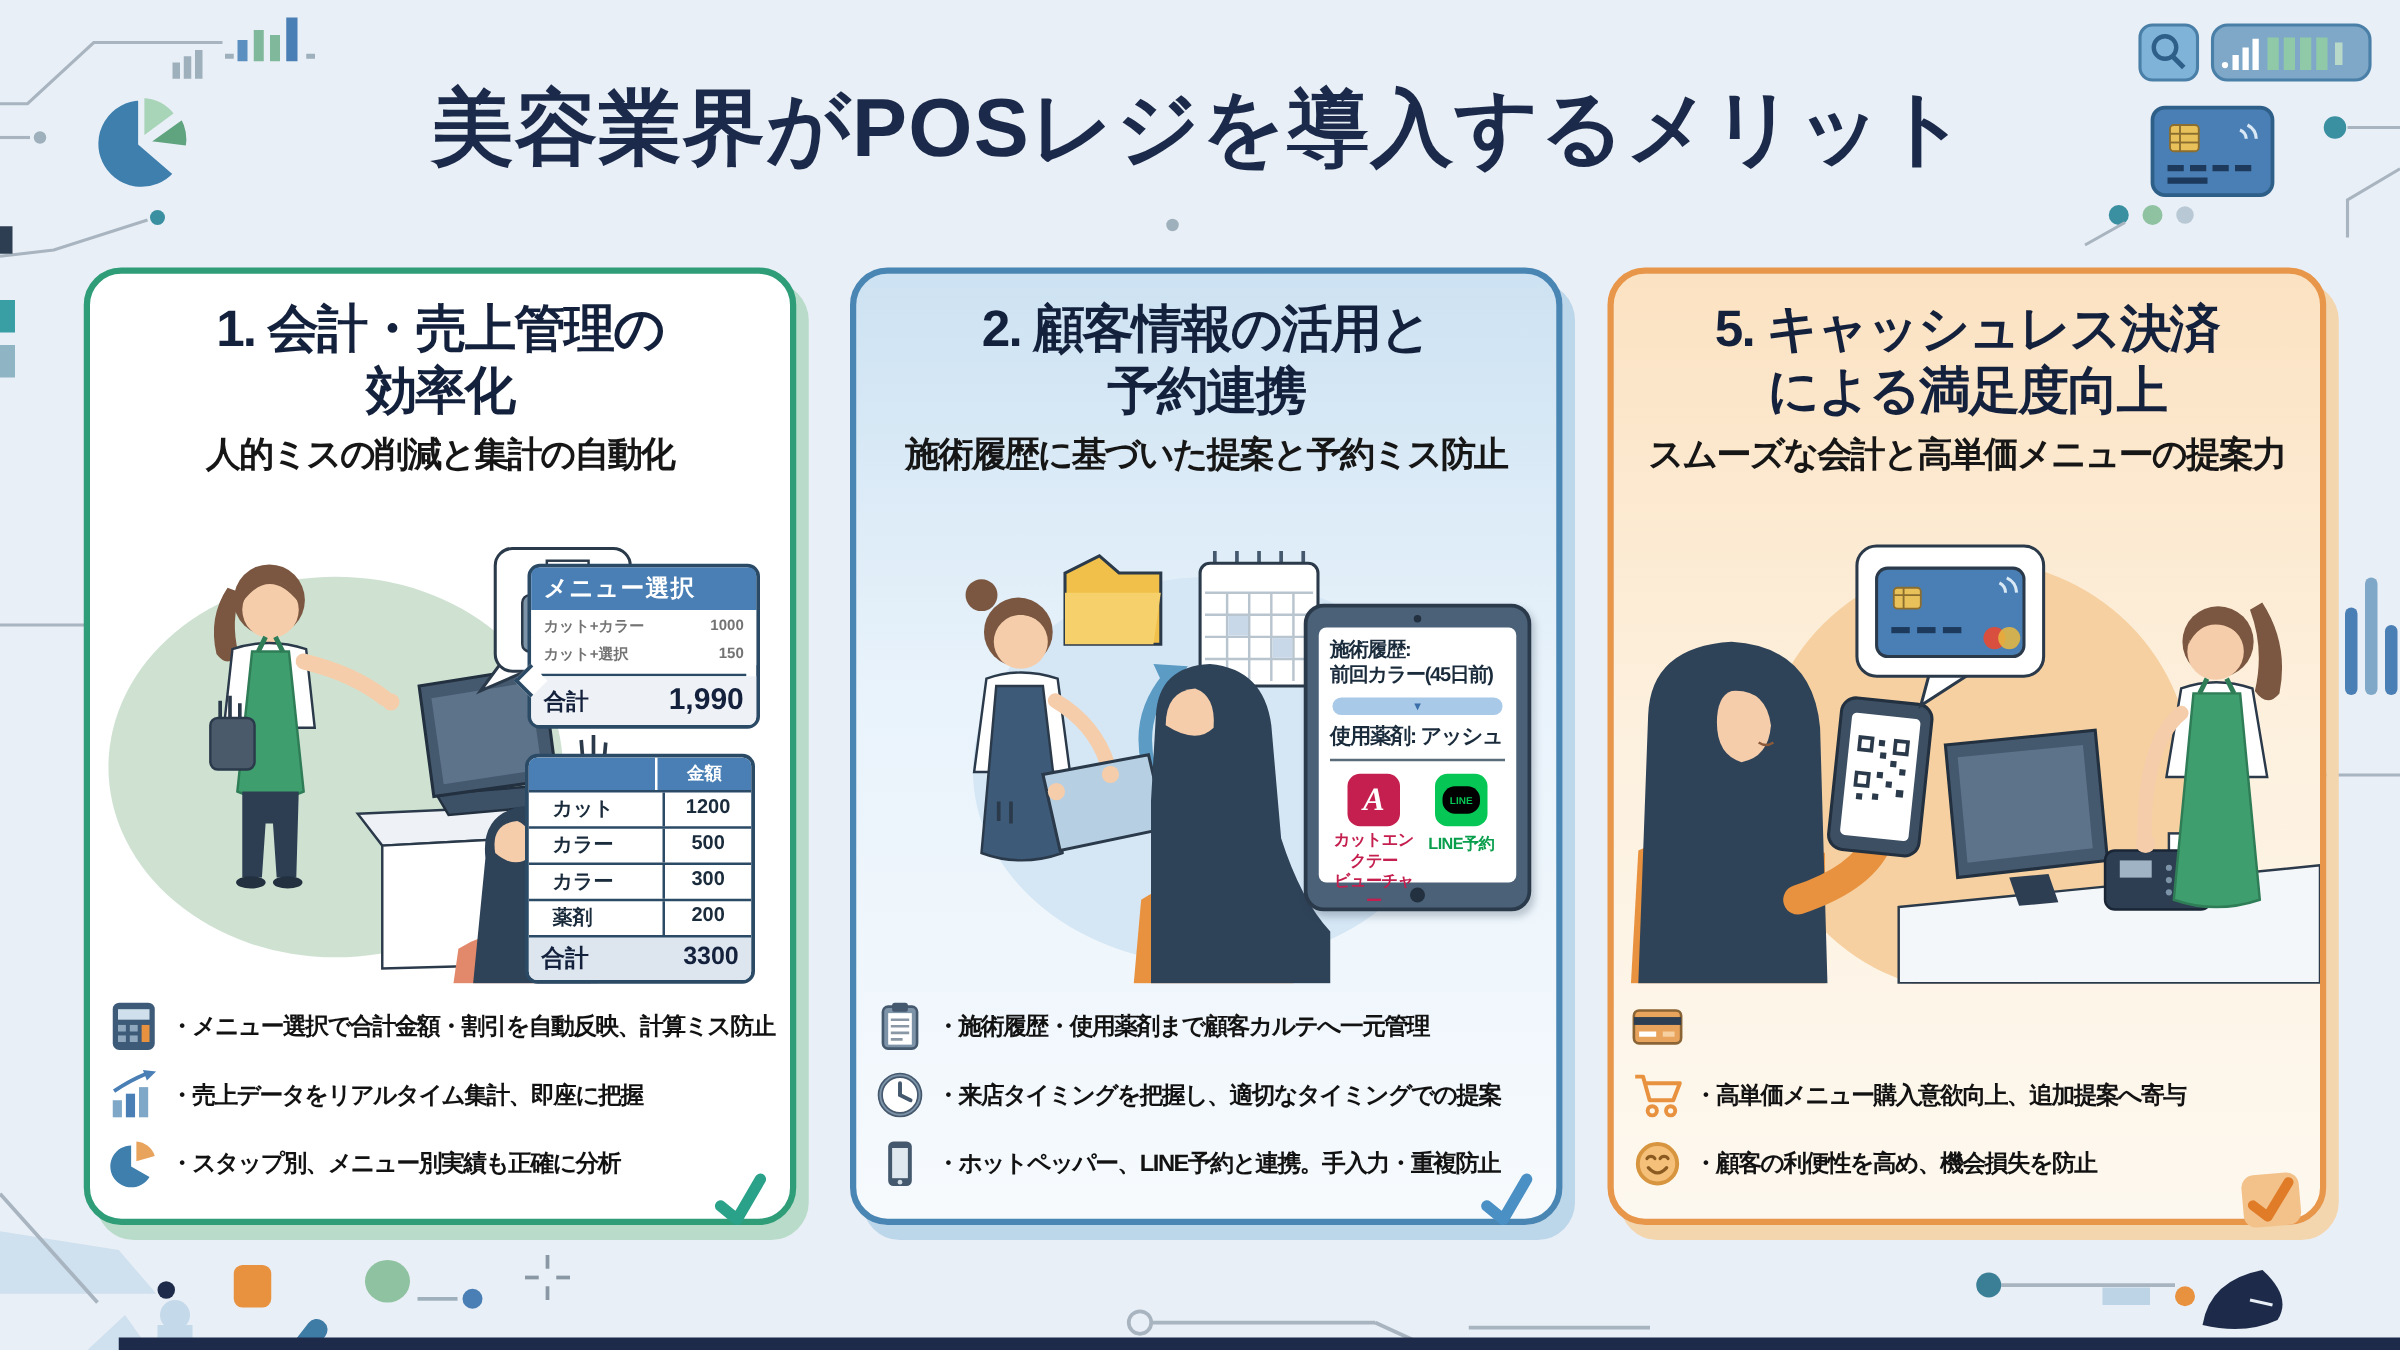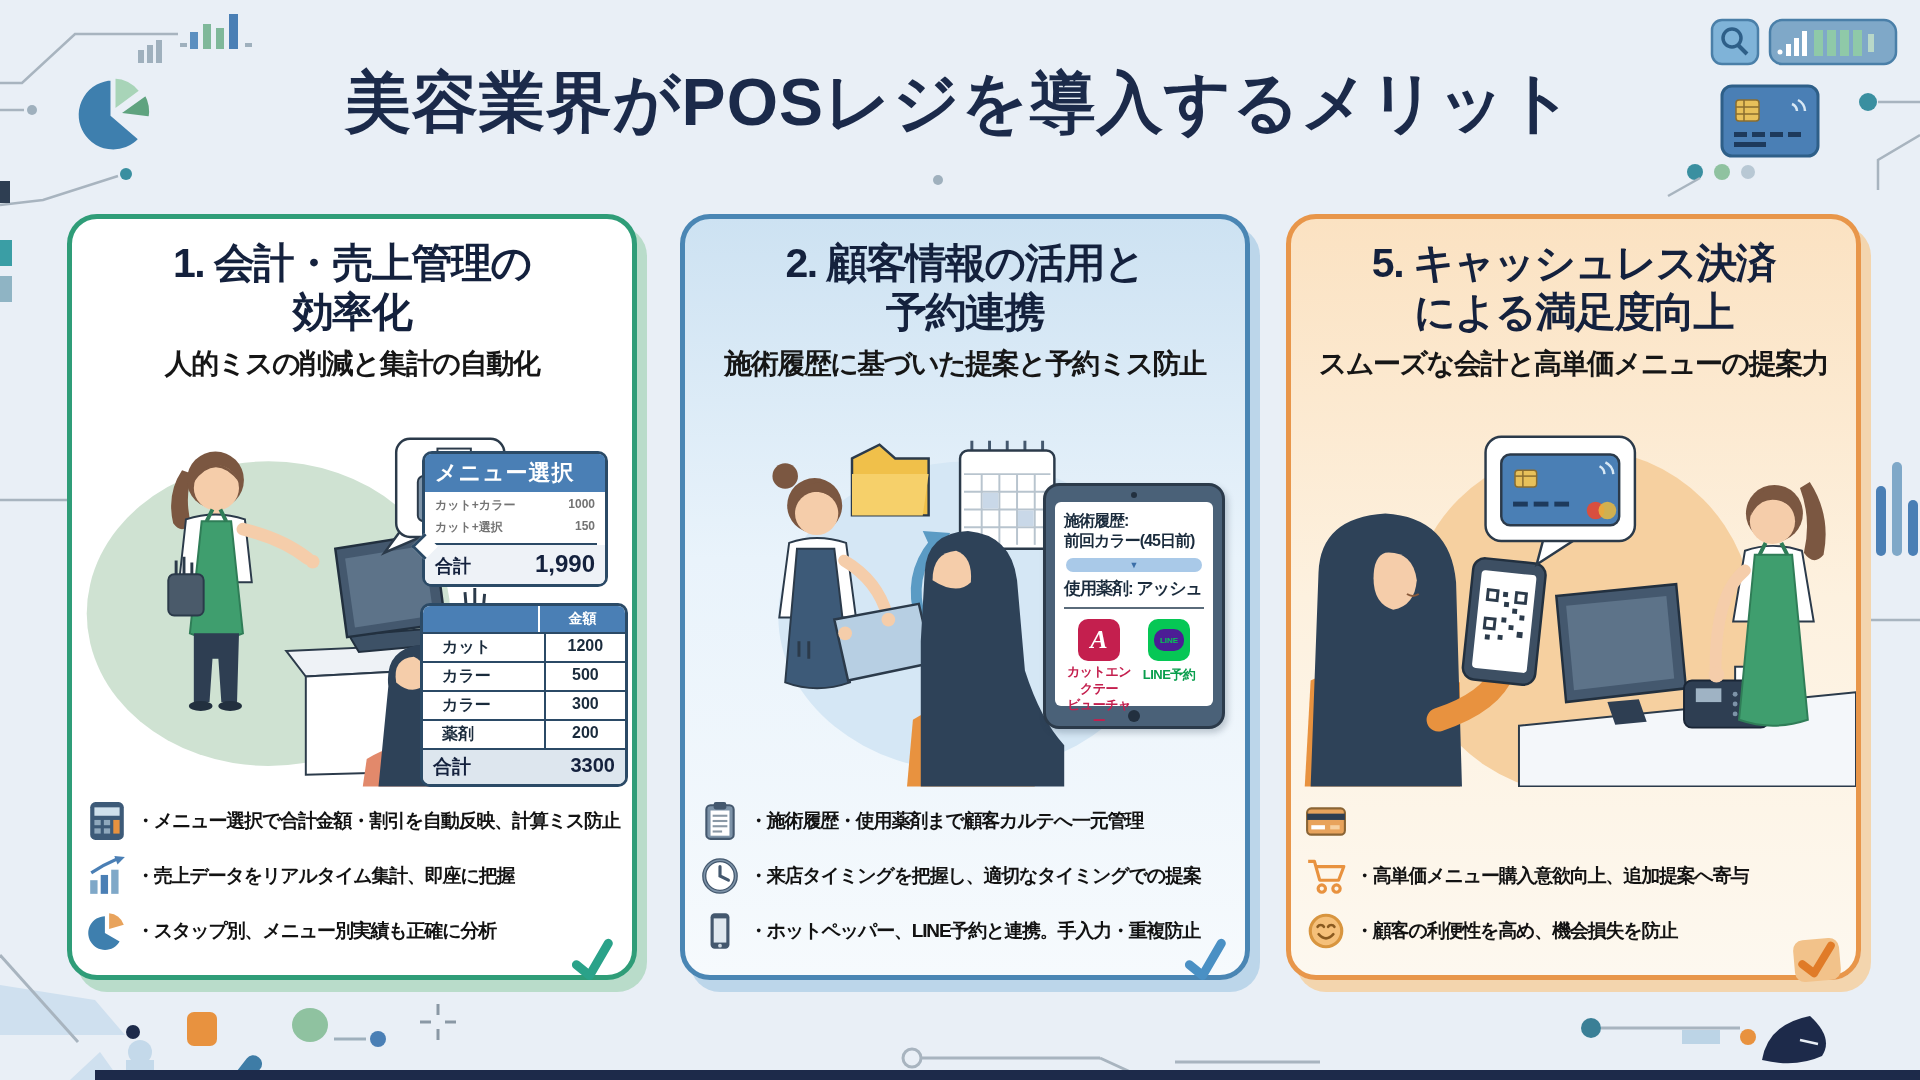--- a/index.html
+++ b/index.html
@@ -31,32 +31,32 @@
 
   .ill{position:absolute;left:0;top:206px;width:100%;height:368px;}
   .ill svg.scene{position:absolute;inset:0;}
 
   
   .menu-popup{position:absolute;left:350px;top:26px;width:186px;background:#fff;
       border:3px solid #2b4a66;border-radius:10px;overflow:visible;z-index:5;}
   .menu-popup::before{content:'';position:absolute;left:-10px;top:64%;width:16px;height:16px;
       background:#fff;border-left:3px solid #2b4a66;border-bottom:3px solid #2b4a66;
       transform:rotate(45deg);}
-  .menu-popup-header{background:#4a7fb5;color:#fff;font-weight:bold;font-size:22px;
+  .menu-popup-header{background:#4a7fb5;color:#fff;font-weight:bold;font-size:19px;
       padding:4px 10px;border-radius:6px 6px 0 0;letter-spacing:1px;}
   .mp-row{display:flex;justify-content:space-between;padding:5px 10px 0 10px;
       font-weight:bold;font-size:12px;color:#737373;background:#fff;}
   .mp-div{border-top:2px solid #2b4a66;margin:7px 8px 0 8px;}
   .mp-total{display:flex;justify-content:space-between;align-items:baseline;padding:5px 10px 6px 10px;
       font-weight:bold;color:#14213d;background:#eef2f7;border-radius:0 0 6px 6px;}
   .mp-total .lbl{font-size:18px;}
   .mp-total .val{font-size:24px;}
 
   
-  .price-table{position:absolute;left:348px;top:178px;width:208px;border:3px solid #2b4a66;
+  .price-table{position:absolute;left:348px;top:178px;width:184px;border:3px solid #2b4a66;
       border-radius:10px;overflow:hidden;background:#fff;z-index:5;}
   .pt-head{display:flex;background:#4a7fb5;height:26px;}
   .pt-head .c1{flex:1.35;}
   .pt-head .c2{flex:1;border-left:2px solid #fff;color:#fff;font-weight:bold;font-size:14px;
       display:flex;align-items:center;justify-content:center;}
   .pt-row{display:flex;border-top:2px solid #2b4a66;}
   .pt-row .c1{flex:1.35;padding:3px 19px;font-weight:bold;font-size:16px;color:#1a2b3c;}
   .pt-row .c2{flex:1;border-left:2px solid #2b4a66;padding:3px 9px;text-align:center;
       font-weight:bold;font-size:16px;color:#1a2b3c;}
   .pt-total{display:flex;justify-content:space-between;border-top:2px solid #2b4a66;
@@ -77,21 +77,21 @@
       display:flex;align-items:center;justify-content:center;font-size:9px;color:#3a6ea8;}
   .tb-line3{font-size:17px;}
   .tb-hr{border:none;border-top:2px solid #5a6b7a;margin:8px 0 10px 0;}
   .tb-apps{display:flex;justify-content:space-around;align-items:flex-start;}
   .tb-app{text-align:center;width:70px;}
   .app-ic{width:42px;height:42px;border-radius:10px;margin:0 auto;display:flex;
       align-items:center;justify-content:center;}
   .app-hp{background:#c41f4e;color:#fff;font-size:26px;font-weight:bold;
       font-family:"Liberation Serif","DejaVu Serif",serif;font-style:italic;}
   .app-line{background:#06c755;position:relative;}
-  .line-bubble{width:30px;height:22px;background:#4c1d95;border-radius:10px;display:flex;
+  .line-bubble{width:30px;height:22px;background:#000000;border-radius:10px;display:flex;
       align-items:center;justify-content:center;font-size:8px;font-weight:bold;color:#06c755;}
   .app-lbl1{margin-top:3px;font-size:13px;font-weight:bold;color:#c41f4e;line-height:1.25;
       letter-spacing:-0.5px;}
   .app-lbl2{margin-top:5px;font-size:13px;font-weight:bold;color:#089e4c;letter-spacing:-0.5px;}
 
   
   .bullets{position:absolute;left:14px;right:8px;top:574px;}
   .bullet{display:flex;align-items:center;height:55px;gap:8px;}
   .bullet-ic{flex:0 0 42px;height:42px;}
   .bullet-text{font-size:19px;font-weight:bold;color:#121212;letter-spacing:-1.2px;

